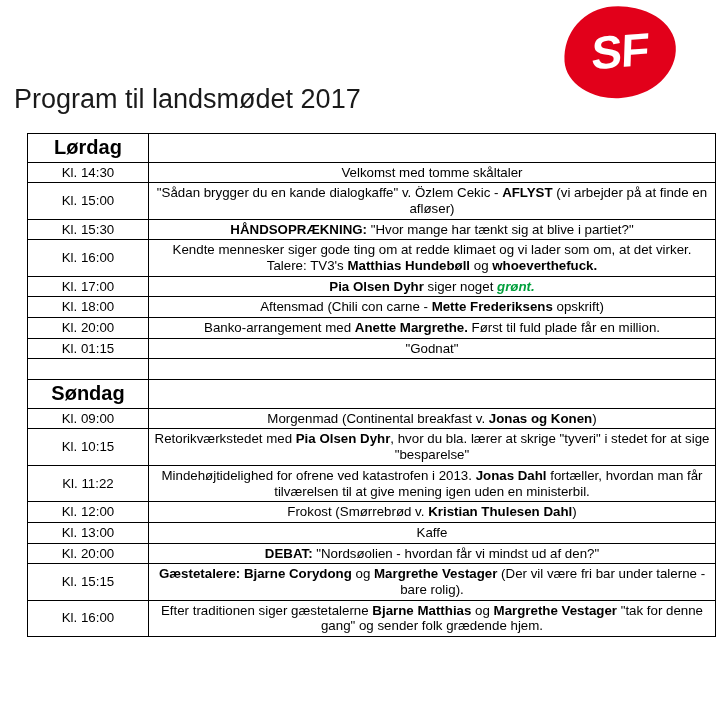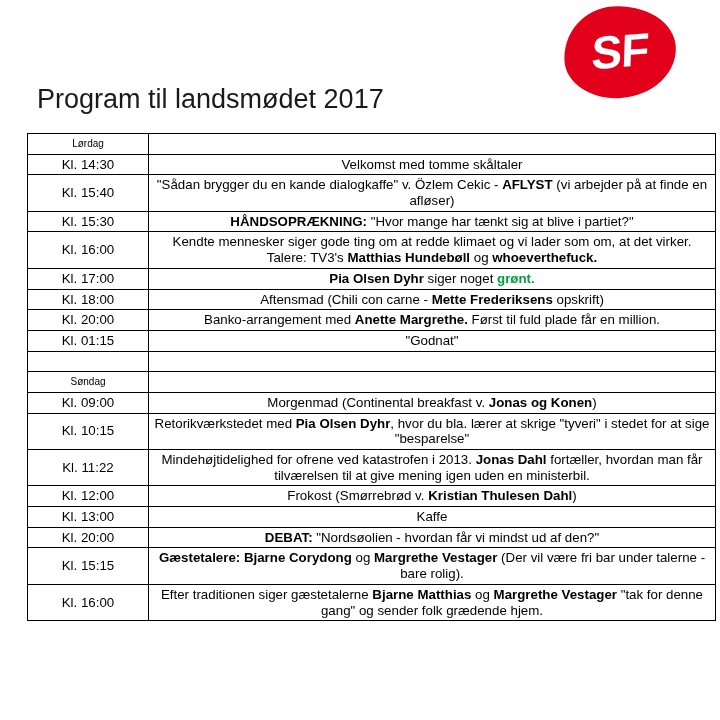--- a/index.html
+++ b/index.html
@@ -42,21 +42,21 @@
     font-weight: bold;
     font-size: 46px;
     letter-spacing: -1px;
     line-height: 1;
   }
 
   
   .page-title {
     position: absolute;
     top: 84px;
-    left: 37px;
+    left: 14px;
     font-size: 27px;
     font-weight: normal;
     letter-spacing: 0px;
     color: #1a1a1a;
   }
 
   
   .program-table {
     position: absolute;
     top: 133px;
@@ -75,33 +75,34 @@
   .col-time {
     width: 110px;
     text-align: center;
     white-space: nowrap;
   }
   .col-desc {
     width: 556px;
     text-align: center;
   }
   .day-head {
-    font-weight: normal;
+    font-weight: bold;
     text-align: center;
-    font-size: 10px;
+    font-size: 20px;
   }
   .blank-row td {
     height: 14px;
   }
   b {
     font-weight: bold;
   }
   .green {
     color: #00a03c;
     font-weight: bold;
+    font-style: italic;
   }
 </style>
 </head>
 <body>
 
 <div class="logo-wrap">
   <div class="logo-blob">
     <div class="logo-text">SF</div>
   </div>
 </div>
@@ -112,21 +113,21 @@
   <tbody>
       <tr>
         <td class="col-time day-head">Lørdag</td>
         <td class="col-desc">&nbsp;</td>
       </tr>
       <tr>
         <td class="col-time">Kl. 14:30</td>
         <td class="col-desc">Velkomst med tomme skåltaler</td>
       </tr>
       <tr>
-        <td class="col-time">Kl. 15:40</td>
+        <td class="col-time">Kl. 15:00</td>
         <td class="col-desc">"Sådan brygger du en kande dialogkaffe" v. Özlem Cekic - <b>AFLYST</b> (vi arbejder på at finde en afløser)</td>
       </tr>
       <tr>
         <td class="col-time">Kl. 15:30</td>
         <td class="col-desc"><b>HÅNDSOPRÆKNING:</b> "Hvor mange har tænkt sig at blive i partiet?"</td>
       </tr>
       <tr>
         <td class="col-time">Kl. 16:00</td>
         <td class="col-desc">Kendte mennesker siger gode ting om at redde klimaet og vi lader som om, at det virker. Talere: TV3's <b>Matthias Hundebøll</b> og <b>whoeverthefuck.</b></td>
       </tr>

